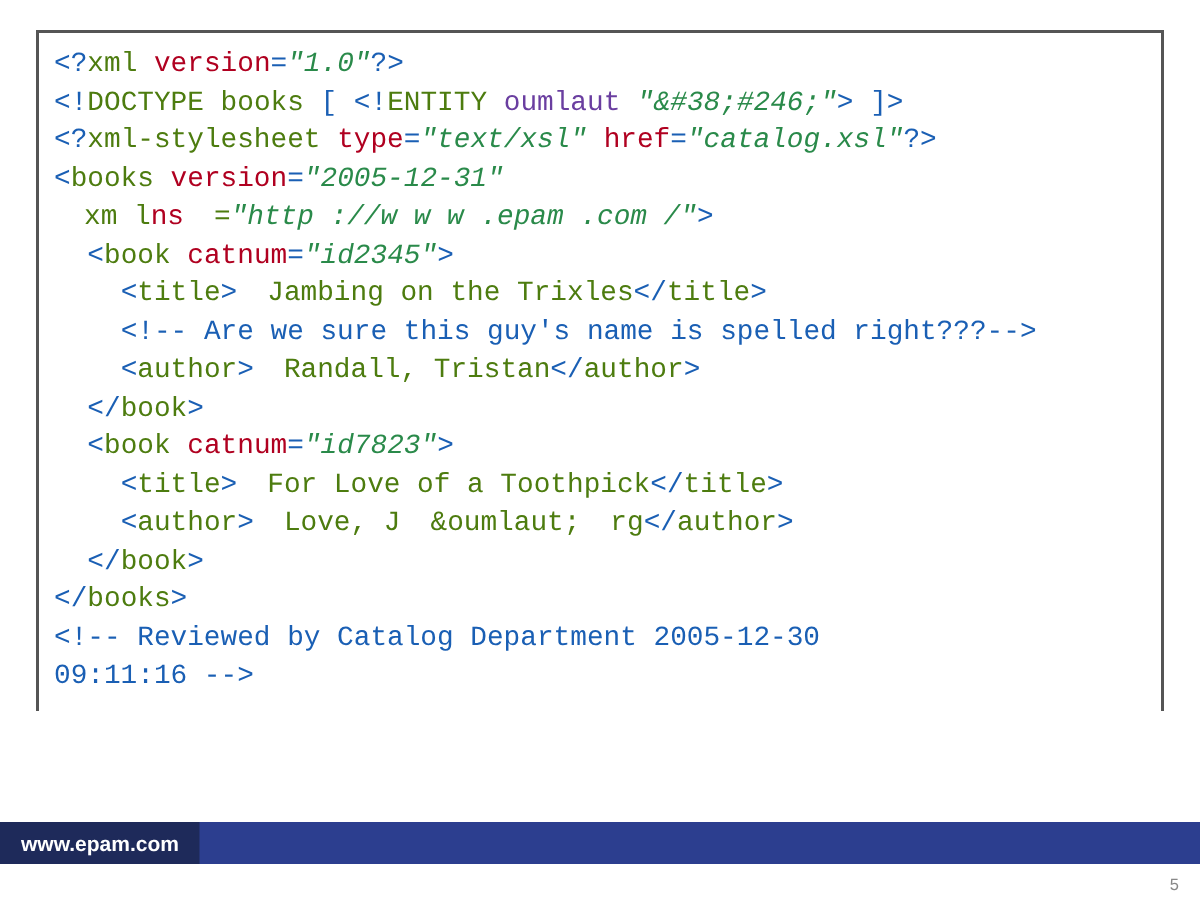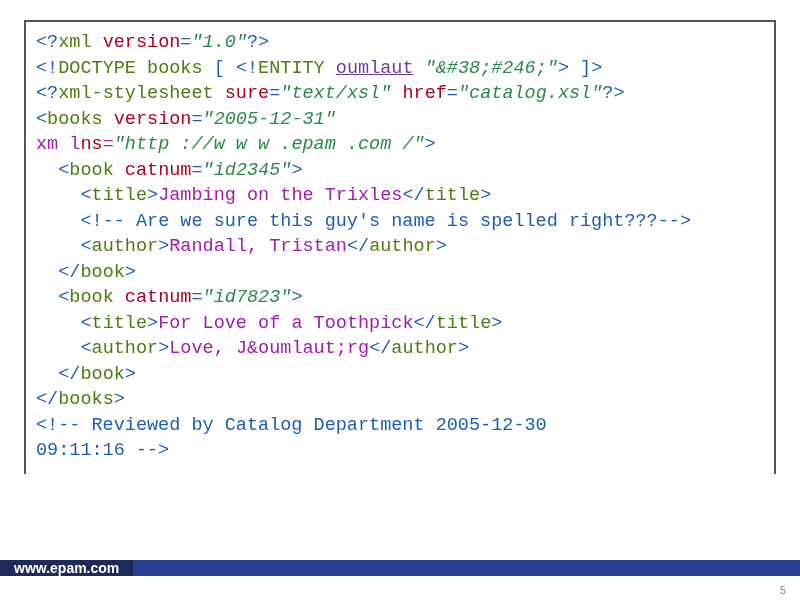--- a/index.html
+++ b/index.html
@@ -33,29 +33,29 @@
     white-space: pre;
     overflow: hidden;
     color: #000;
     height: 454px;
     box-sizing: border-box;
   }
   .t-blue   { color: #1a5fb4; }   
   .t-teal   { color: #4d7c0f; }   
   .t-red    { color: #b00020; }   
   .t-green  { color: #2a8a4a; font-style: italic; } 
-  .t-purple { color: #6a3ea0; text-decoration: underline; }   
-  .t-black  { color: #a21caf; }
+  .t-purple { color: #6a3ea0; }   
+  .t-black  { color: #4d7c0f; margin-left: 20px; }
 
   .footer {
     position: absolute;
     left: 0;
     right: 0;
     bottom: 24px;
-    height: 16px;
+    height: 28px;
     background: #2c3e8f;
     color: #fff;
     display: flex;
     align-items: center;
     font-size: 14px;
   }
   .footer .dark {
     background: #1e2a5a;
     height: 100%;
     display: flex;
@@ -76,21 +76,21 @@
     color: #888;
   }
 </style>
 </head>
 <body>
 
 <div class="slide">
 
   <div class="code-box"><span class="t-blue">&lt;?</span><span class="t-teal">xml</span> <span class="t-red">version</span><span class="t-blue">=</span><span class="t-green">"1.0"</span><span class="t-blue">?&gt;</span>
 <span class="t-blue">&lt;!</span><span class="t-teal">DOCTYPE</span> <span class="t-teal">books</span><span class="t-blue"> [ </span><span class="t-blue">&lt;!</span><span class="t-teal">ENTITY</span> <span class="t-purple">oumlaut</span> <span class="t-green">"&amp;#38;#246;"</span><span class="t-blue">&gt;</span><span class="t-blue"> ]&gt;</span>
-<span class="t-blue">&lt;?</span><span class="t-teal">xml-stylesheet</span> <span class="t-red">sure</span><span class="t-blue">=</span><span class="t-green">"text/xsl"</span> <span class="t-red">href</span><span class="t-blue">=</span><span class="t-green">"catalog.xsl"</span><span class="t-blue">?&gt;</span>
+<span class="t-blue">&lt;?</span><span class="t-teal">xml-stylesheet</span> <span class="t-red">type</span><span class="t-blue">=</span><span class="t-green">"text/xsl"</span> <span class="t-red">href</span><span class="t-blue">=</span><span class="t-green">"catalog.xsl"</span><span class="t-blue">?&gt;</span>
 <span class="t-blue">&lt;</span><span class="t-teal">books</span> <span class="t-red">version</span><span class="t-blue">=</span><span class="t-green">"2005-12-31"</span>
 <span class="t-black">xm l</span><span class="t-red">ns</span><span class="t-black">=</span><span class="t-green">"http ://w w w .epam .com /"</span><span class="t-blue">&gt;</span>
   <span class="t-blue">&lt;</span><span class="t-teal">book</span> <span class="t-red">catnum</span><span class="t-blue">=</span><span class="t-green">"id2345"</span><span class="t-blue">&gt;</span>
     <span class="t-blue">&lt;</span><span class="t-teal">title</span><span class="t-blue">&gt;</span><span class="t-black">Jambing on the Trixles</span><span class="t-blue">&lt;/</span><span class="t-teal">title</span><span class="t-blue">&gt;</span>
     <span class="t-blue">&lt;!-- Are we sure this guy's name is spelled right???--&gt;</span>
     <span class="t-blue">&lt;</span><span class="t-teal">author</span><span class="t-blue">&gt;</span><span class="t-black">Randall, Tristan</span><span class="t-blue">&lt;/</span><span class="t-teal">author</span><span class="t-blue">&gt;</span>
   <span class="t-blue">&lt;/</span><span class="t-teal">book</span><span class="t-blue">&gt;</span>
   <span class="t-blue">&lt;</span><span class="t-teal">book</span> <span class="t-red">catnum</span><span class="t-blue">=</span><span class="t-green">"id7823"</span><span class="t-blue">&gt;</span>
     <span class="t-blue">&lt;</span><span class="t-teal">title</span><span class="t-blue">&gt;</span><span class="t-black">For Love of a Toothpick</span><span class="t-blue">&lt;/</span><span class="t-teal">title</span><span class="t-blue">&gt;</span>
     <span class="t-blue">&lt;</span><span class="t-teal">author</span><span class="t-blue">&gt;</span><span class="t-black">Love, J</span><span class="t-black">&amp;oumlaut;</span><span class="t-black">rg</span><span class="t-blue">&lt;/</span><span class="t-teal">author</span><span class="t-blue">&gt;</span>

